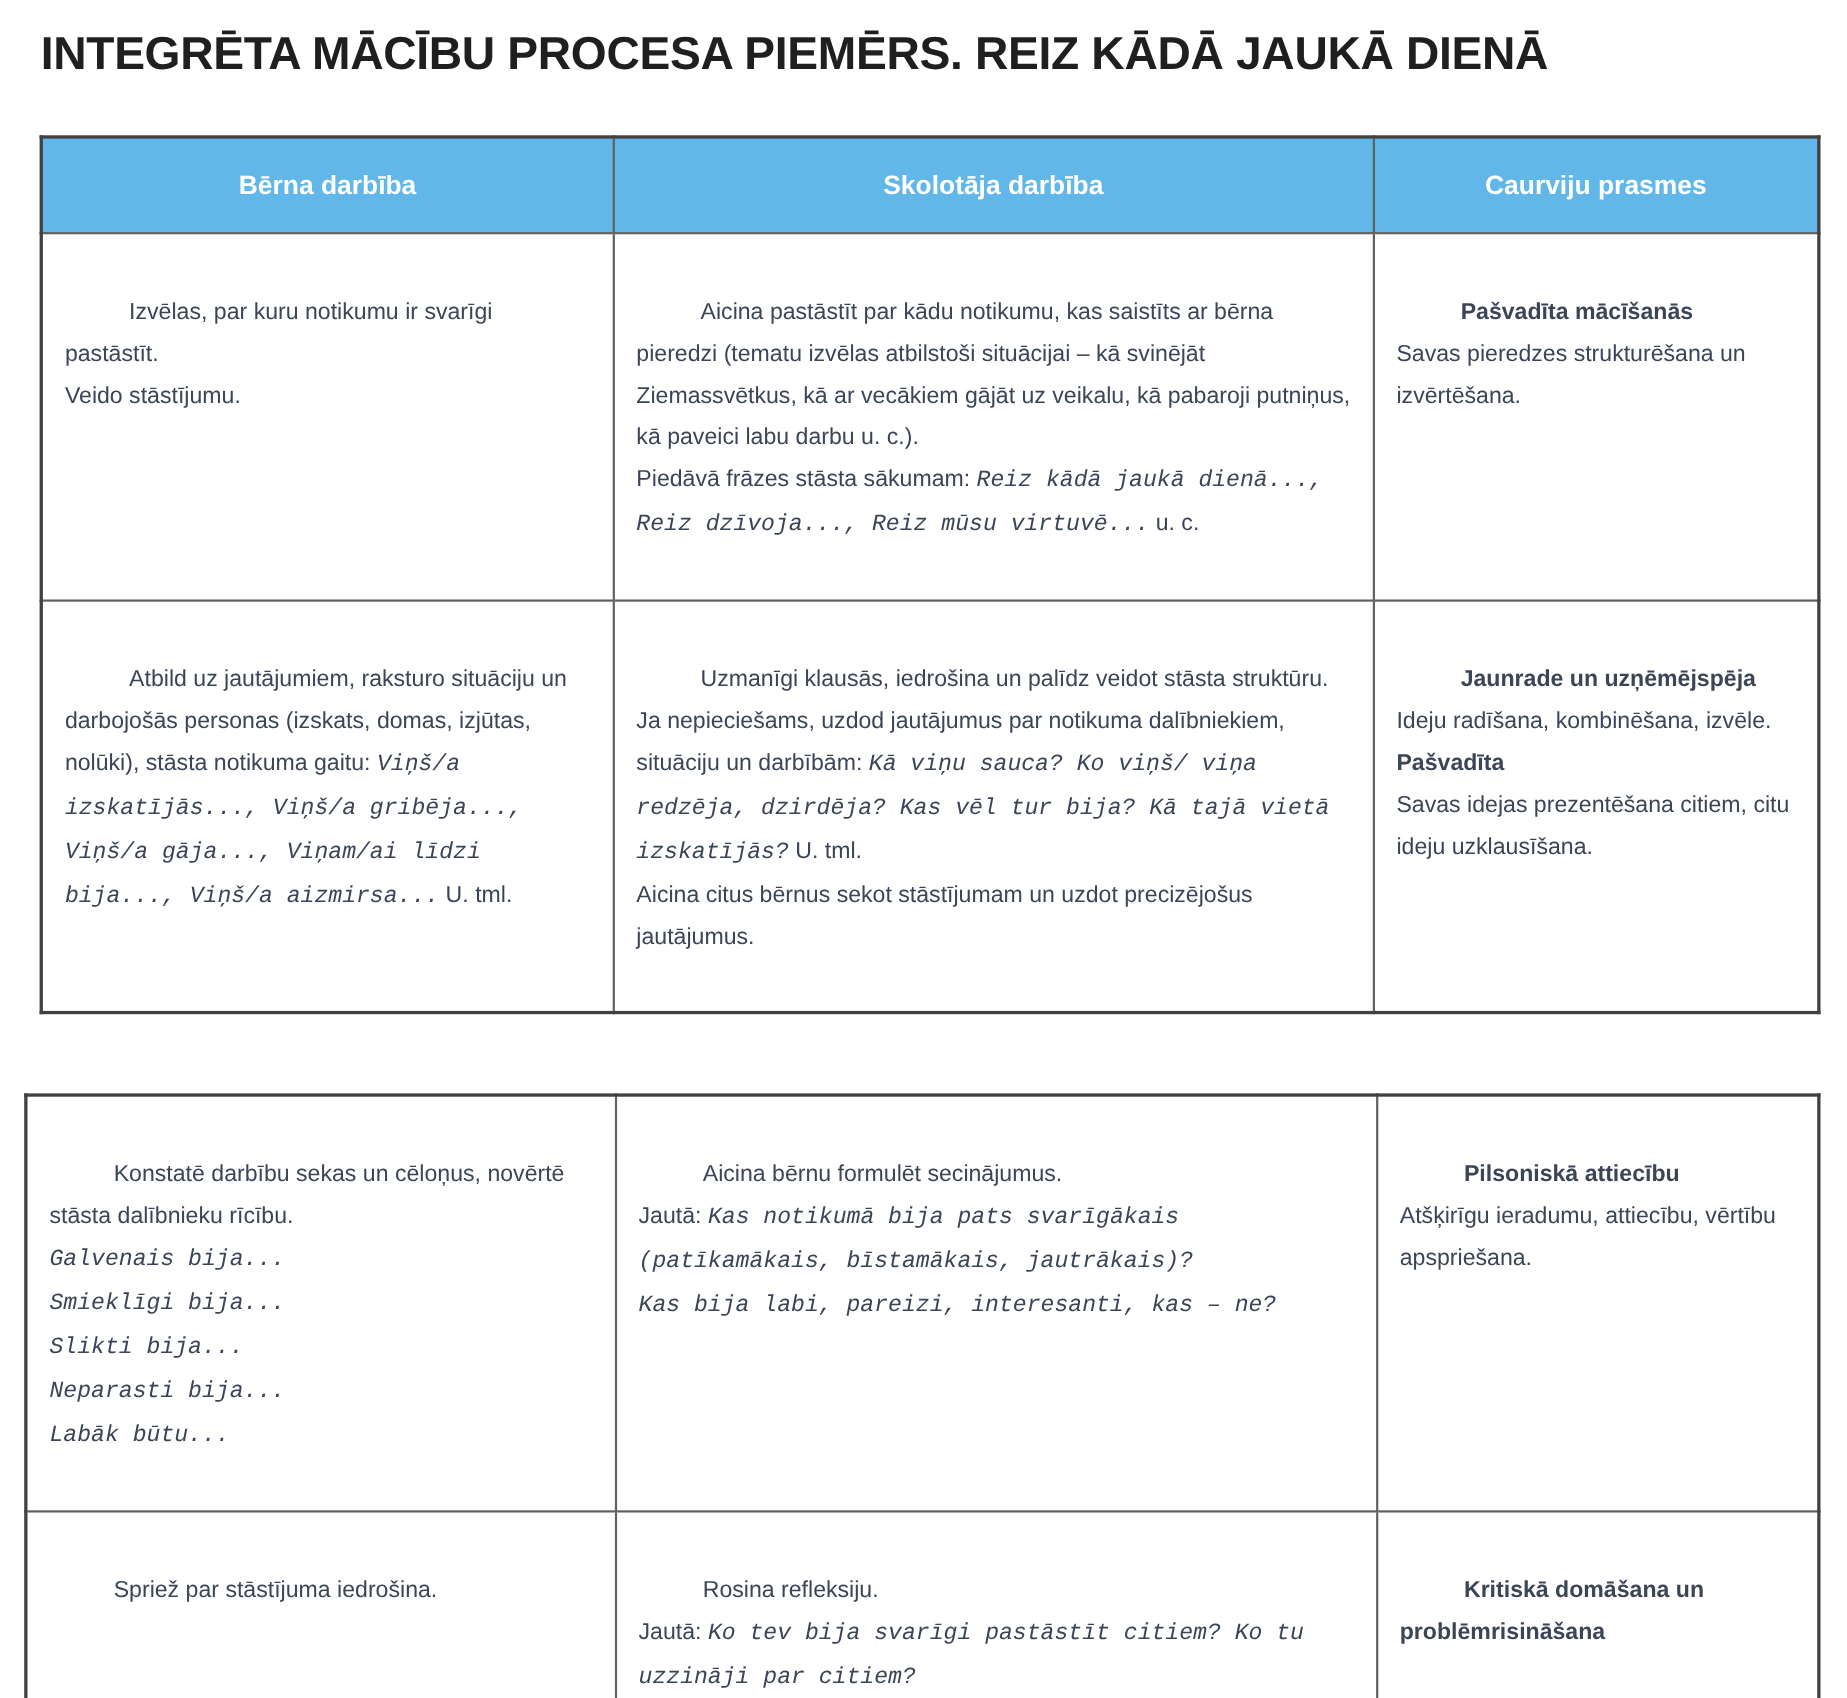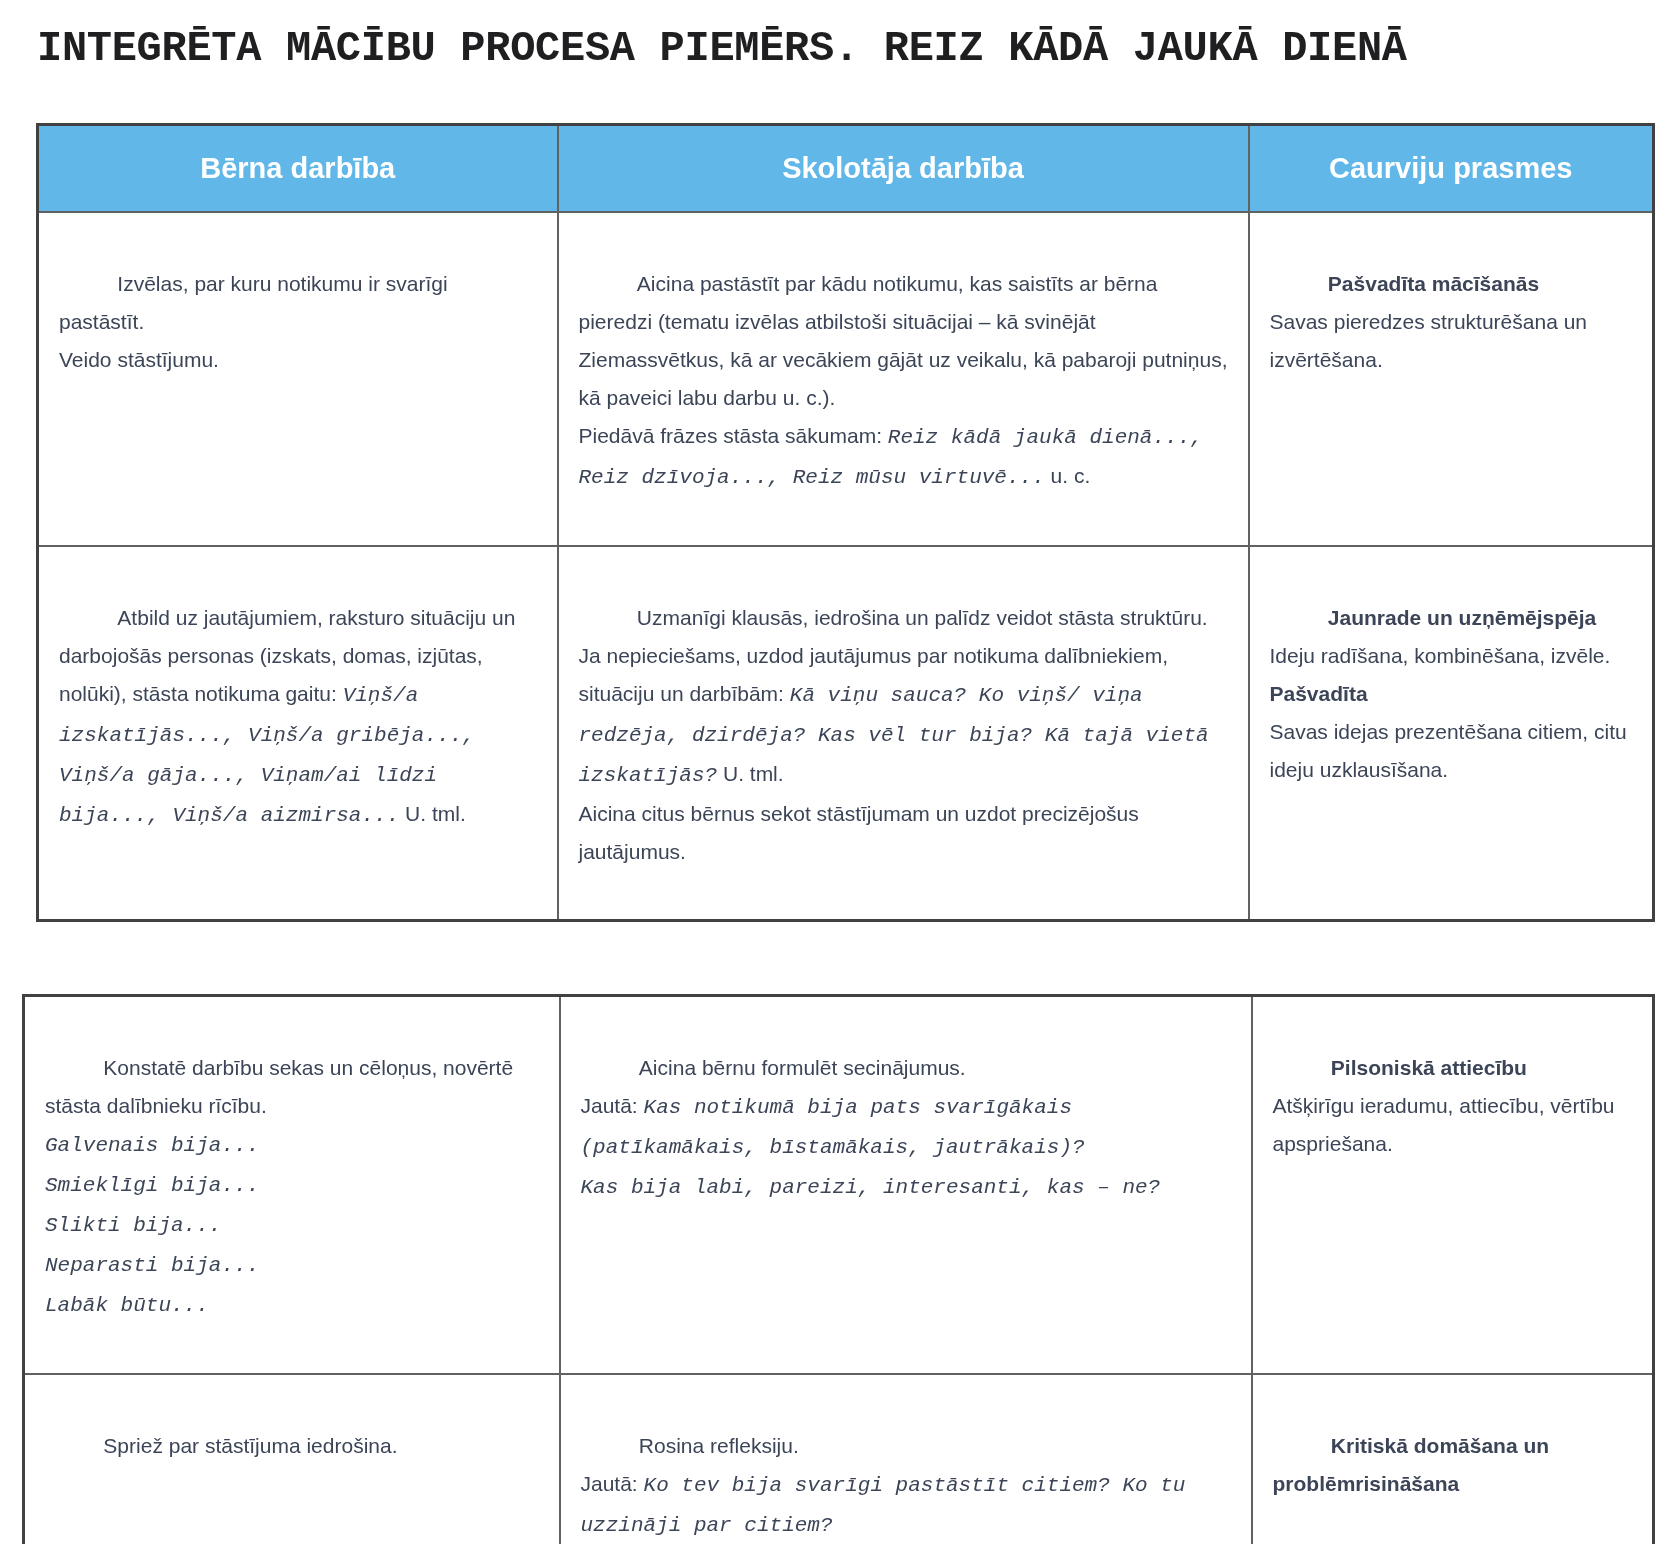--- a/index.html
+++ b/index.html
@@ -14,39 +14,38 @@
     font-family: "Liberation Sans", "DejaVu Sans", sans-serif;
   }
   h1.page-title {
     margin: 0;
     padding: 24px 30px 0 37px;
     font-size: 42px;
     line-height: 1.2;
     font-weight: 800;
     letter-spacing: -0.3px;
     color: var(--title_text, #1f1f21);
-    font-family: Liberation Mono, monospace;
   }
   table.tbl {
     border-collapse: collapse;
     table-layout: fixed;
     border: 3px solid #414141;
   }
   .tbl th, .tbl td {
     border: 2px solid #616161;
     vertical-align: top;
   }
   .tbl1 { margin: 49px 0 0 36px; width: 1616px; }
   .tbl2 { margin: 72px 0 0 22px; width: 1630px; }
   .tbl2, .tbl2 tr.first td { border-top: 2px solid #0369a1; }
   th.hdr {
     height: 85px;
     background: var(--header_bg, #60b7e8);
     color: var(--header_text, #ffffff);
-    font-size: 29px;
+    font-size: 24px;
     font-weight: bold;
     text-align: center;
     vertical-align: middle;
     padding: 0 10px;
   }
   td.cell {
     padding: 14px 18px 10px 20px;
     font-size: 21px;
     line-height: 38px;
     color: var(--body_text, #3c4557);

